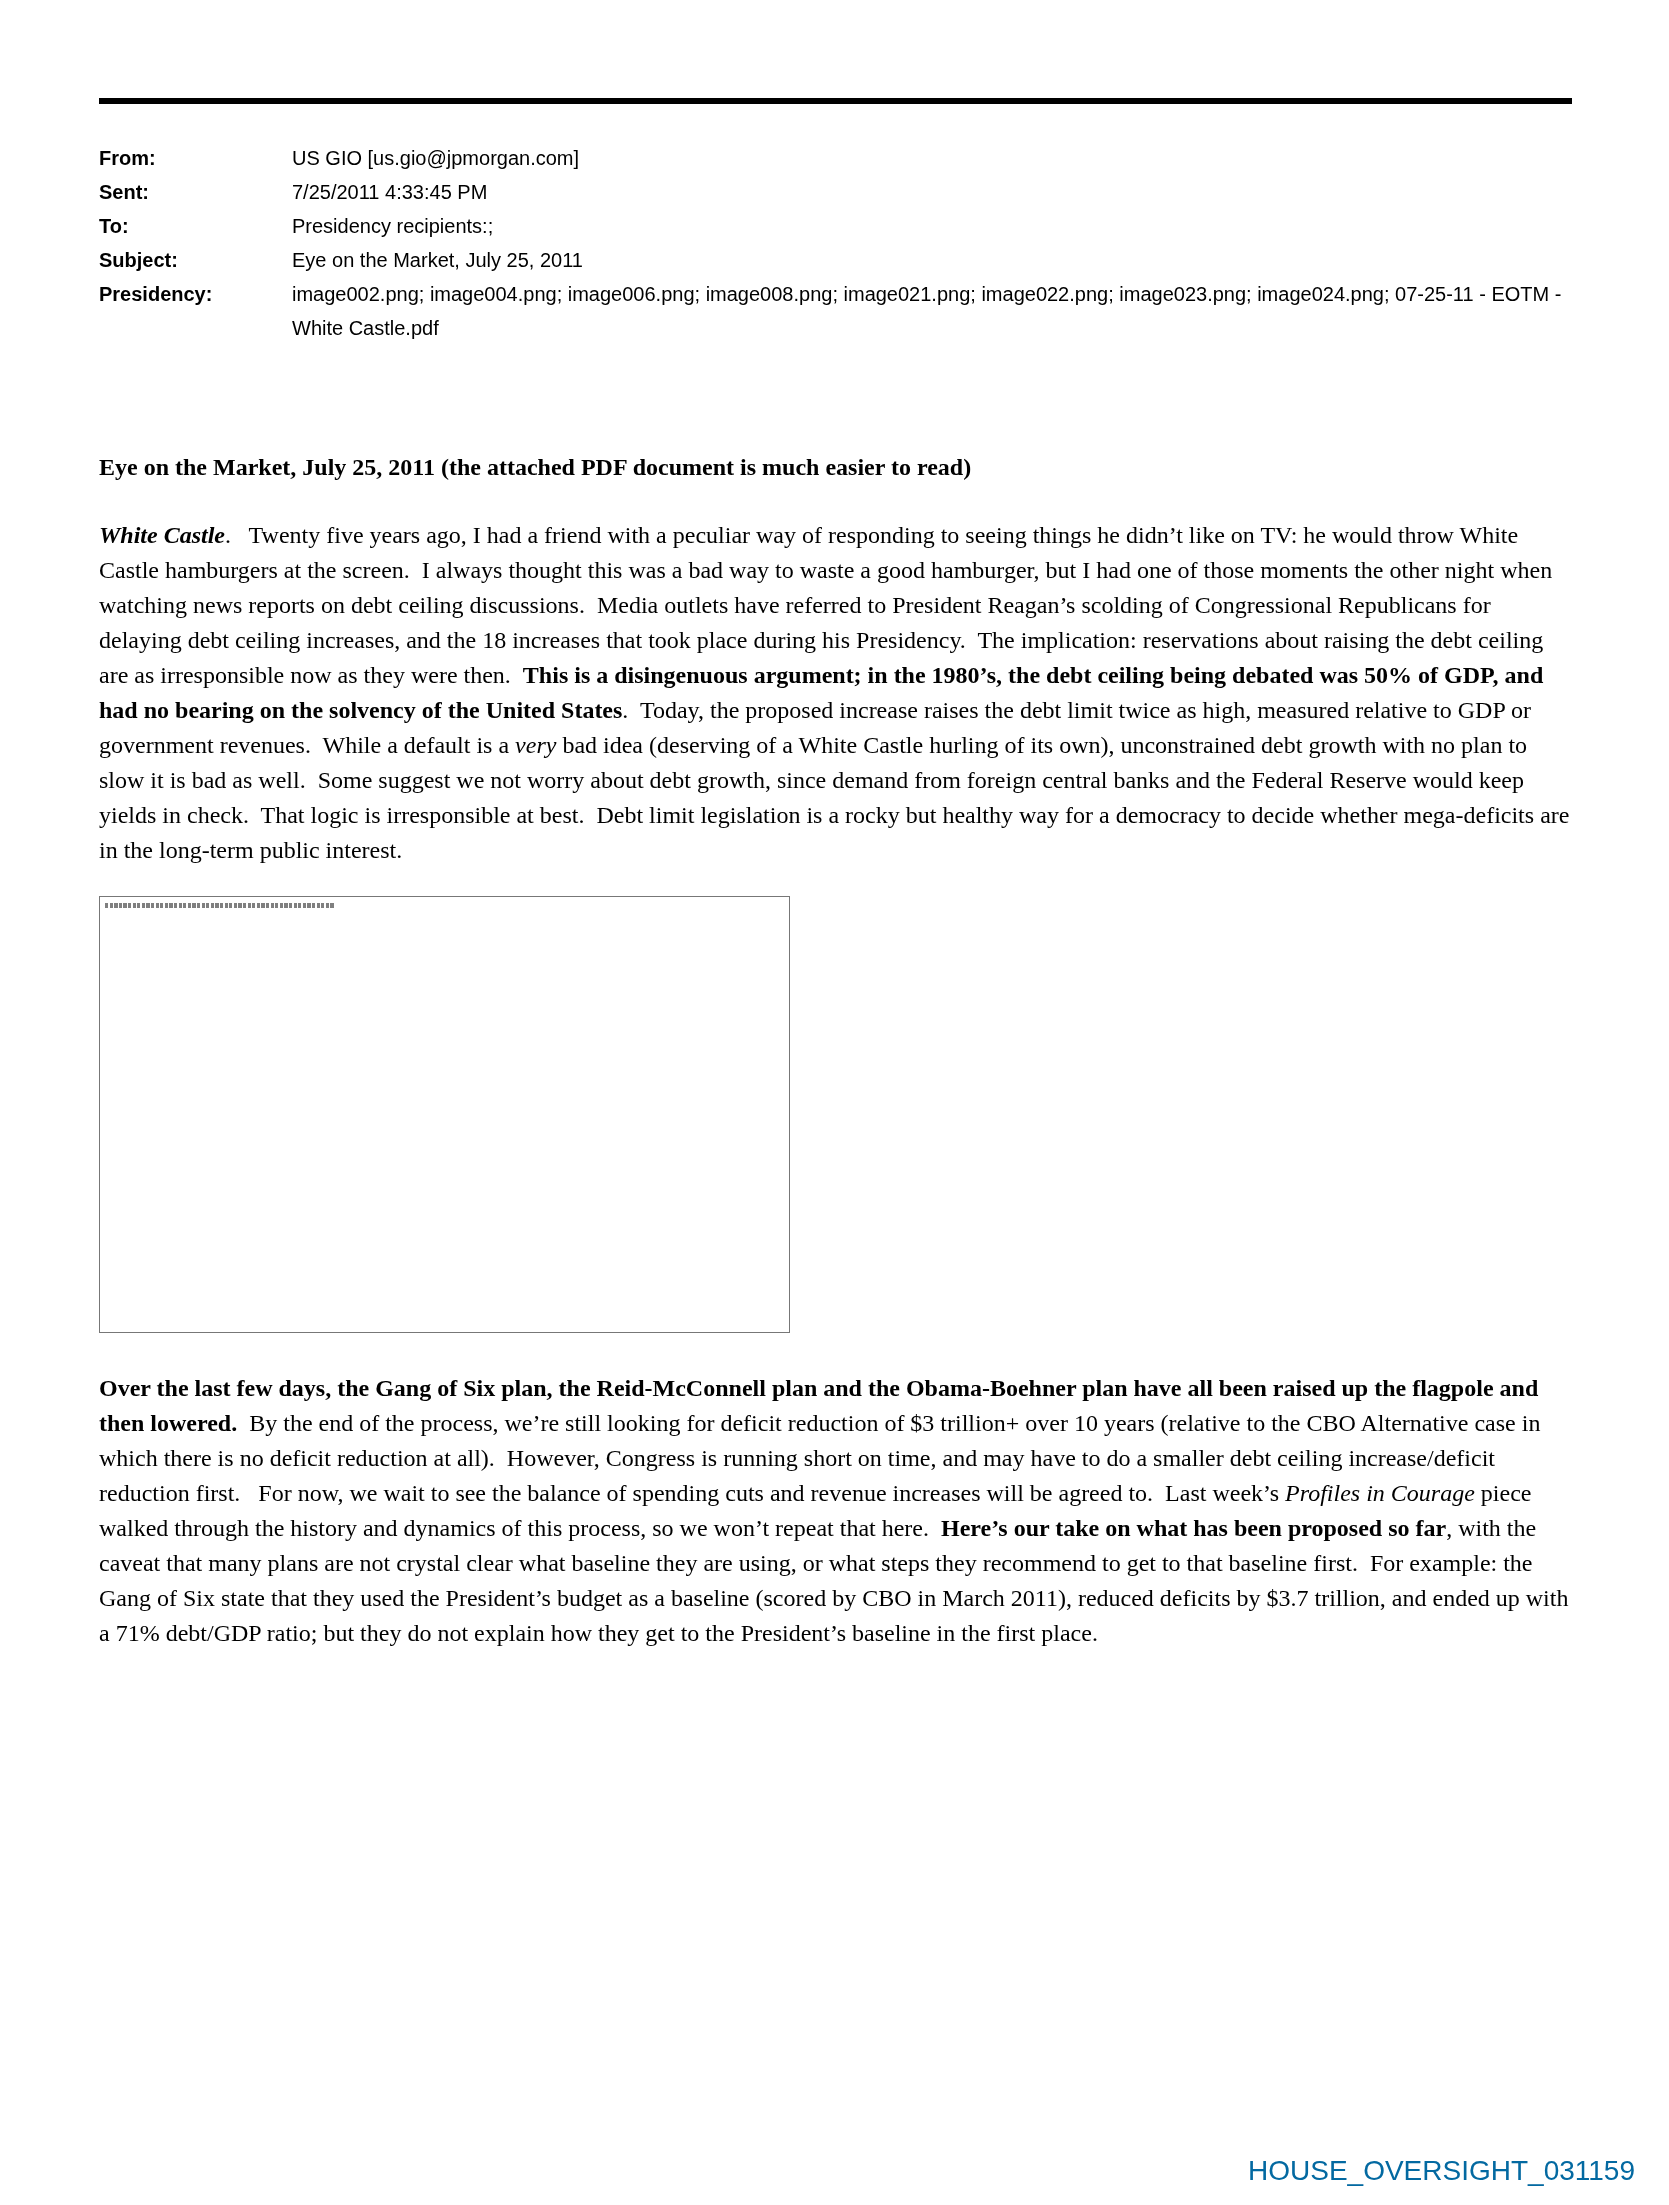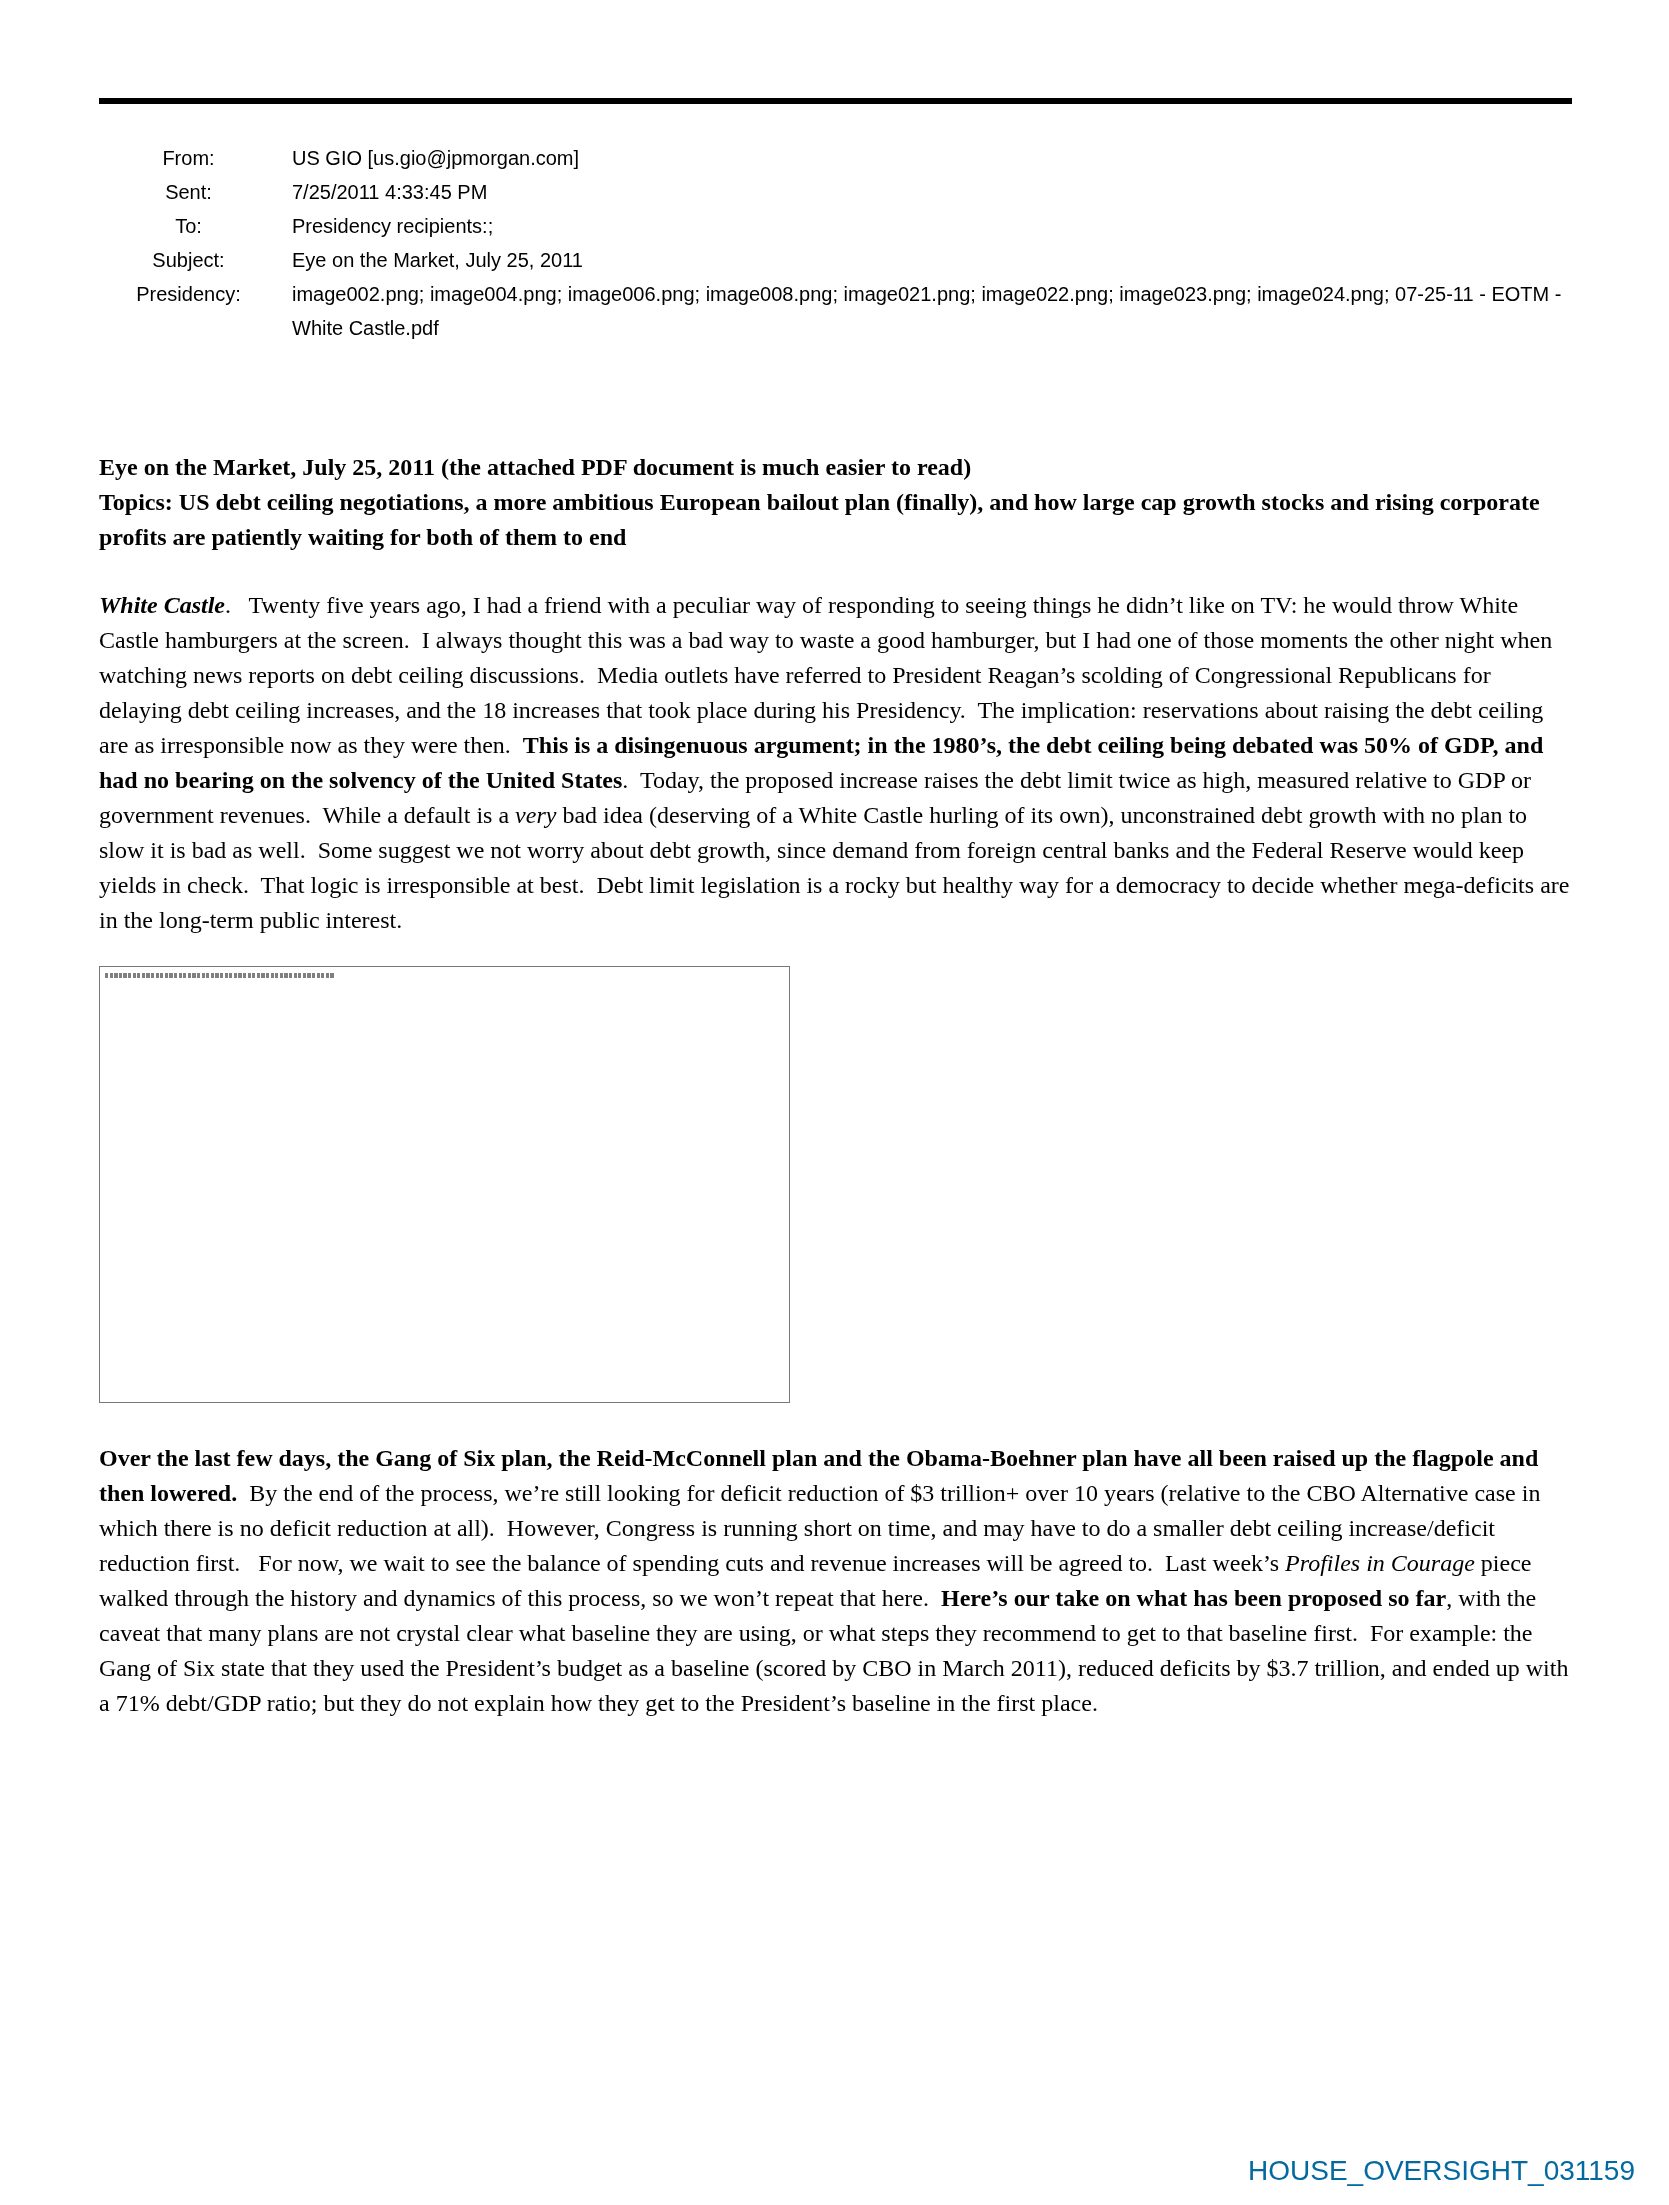--- a/index.html
+++ b/index.html
@@ -24,24 +24,23 @@
   
   .email-header {
     margin-top: 37px;
     font-family: "Liberation Sans", sans-serif;
     font-size: 20px;
     line-height: 34px;
     width: 1473px;
   }
   .hdr-row { display: flex; align-items: flex-start; }
   .hdr-label {
-    font-weight: normal;
+    font-weight: bold;
     width: 179px;
     flex: 0 0 179px;
-    text-align: center;
   }
   .hdr-value {
     max-width: 1293px;
     white-space: pre-wrap;
     margin-left: 14px;
   }
   
   .title-block {
     margin-top: 105px;
     width: 1473px;
@@ -118,21 +117,20 @@
       <span class="hdr-value">Eye on the Market, July 25, 2011</span>
     </div>
     <div class="hdr-row">
       <span class="hdr-label">Presidency:</span>
       <span class="hdr-value">image002.png; image004.png; image006.png; image008.png; image021.png; image022.png; image023.png; image024.png; 07-25-11 - EOTM - White Castle.pdf</span>
     </div>
   </div>
 
   <div class="title-block">
     <div>Eye on the Market, July 25, 2011 (the attached PDF document is much easier to read)</div>
-    <div>Topics: US debt ceiling negotiations, a more ambitious European bailout plan (finally), and how large cap growth stocks and rising corporate profits are patiently waiting for both of them to end</div>
   </div>
 
   <div class="body-para para-1"><span class="b i">White Castle</span><span>.   Twenty five years ago, I had a friend with a peculiar way of responding to seeing things he didn’t like on TV: he would throw White Castle hamburgers at the screen.  I always thought this was a bad way to waste a good hamburger, but I had one of those moments the other night when watching news reports on debt ceiling discussions.  Media outlets have referred to President Reagan’s scolding of Congressional Republicans for delaying debt ceiling increases, and the 18 increases that took place during his Presidency.  The implication: reservations about raising the debt ceiling are as irresponsible now as they were then.  </span><span class="b">This is a disingenuous argument; in the 1980’s, the debt ceiling being debated was 50% of GDP, and had no bearing on the solvency of the United States</span><span>.  Today, the proposed increase raises the debt limit twice as high, measured relative to GDP or government revenues.  While a default is a </span><span class="i">very</span><span> bad idea (deserving of a White Castle hurling of its own), unconstrained debt growth with no plan to slow it is bad as well.  Some suggest we not worry about debt growth, since demand from foreign central banks and the Federal Reserve would keep yields in check.  That logic is irresponsible at best.  Debt limit legislation is a rocky but healthy way for a democracy to decide whether mega-deficits are in the long-term public interest.</span></div>
 
   <div class="figure-box">
     <div class="figure-caption-smudge"></div>
   </div>
 
   <div class="body-para para-2"><span class="b">Over the last few days, the Gang of Six plan, the Reid-McConnell plan and the Obama-Boehner plan have all been raised up the flagpole and then lowered.</span><span>  By the end of the process, we’re still looking for deficit reduction of $3 trillion+ over 10 years (relative to the CBO Alternative case in which there is no deficit reduction at all).  However, Congress is running short on time, and may have to do a smaller debt ceiling increase/deficit reduction first.   For now, we wait to see the balance of spending cuts and revenue increases will be agreed to.  Last week’s </span><span class="i">Profiles in Courage</span><span> piece walked through the history and dynamics of this process, so we won’t repeat that here.  </span><span class="b">Here’s our take on what has been proposed so far</span><span>, with the caveat that many plans are not crystal clear what baseline they are using, or what steps they recommend to get to that baseline first.  For example: the Gang of Six state that they used the President’s budget as a baseline (scored by CBO in March 2011), reduced deficits by $3.7 trillion, and ended up with a 71% debt/GDP ratio; but they do not explain how they get to the President’s baseline in the first place.</span></div>
 

